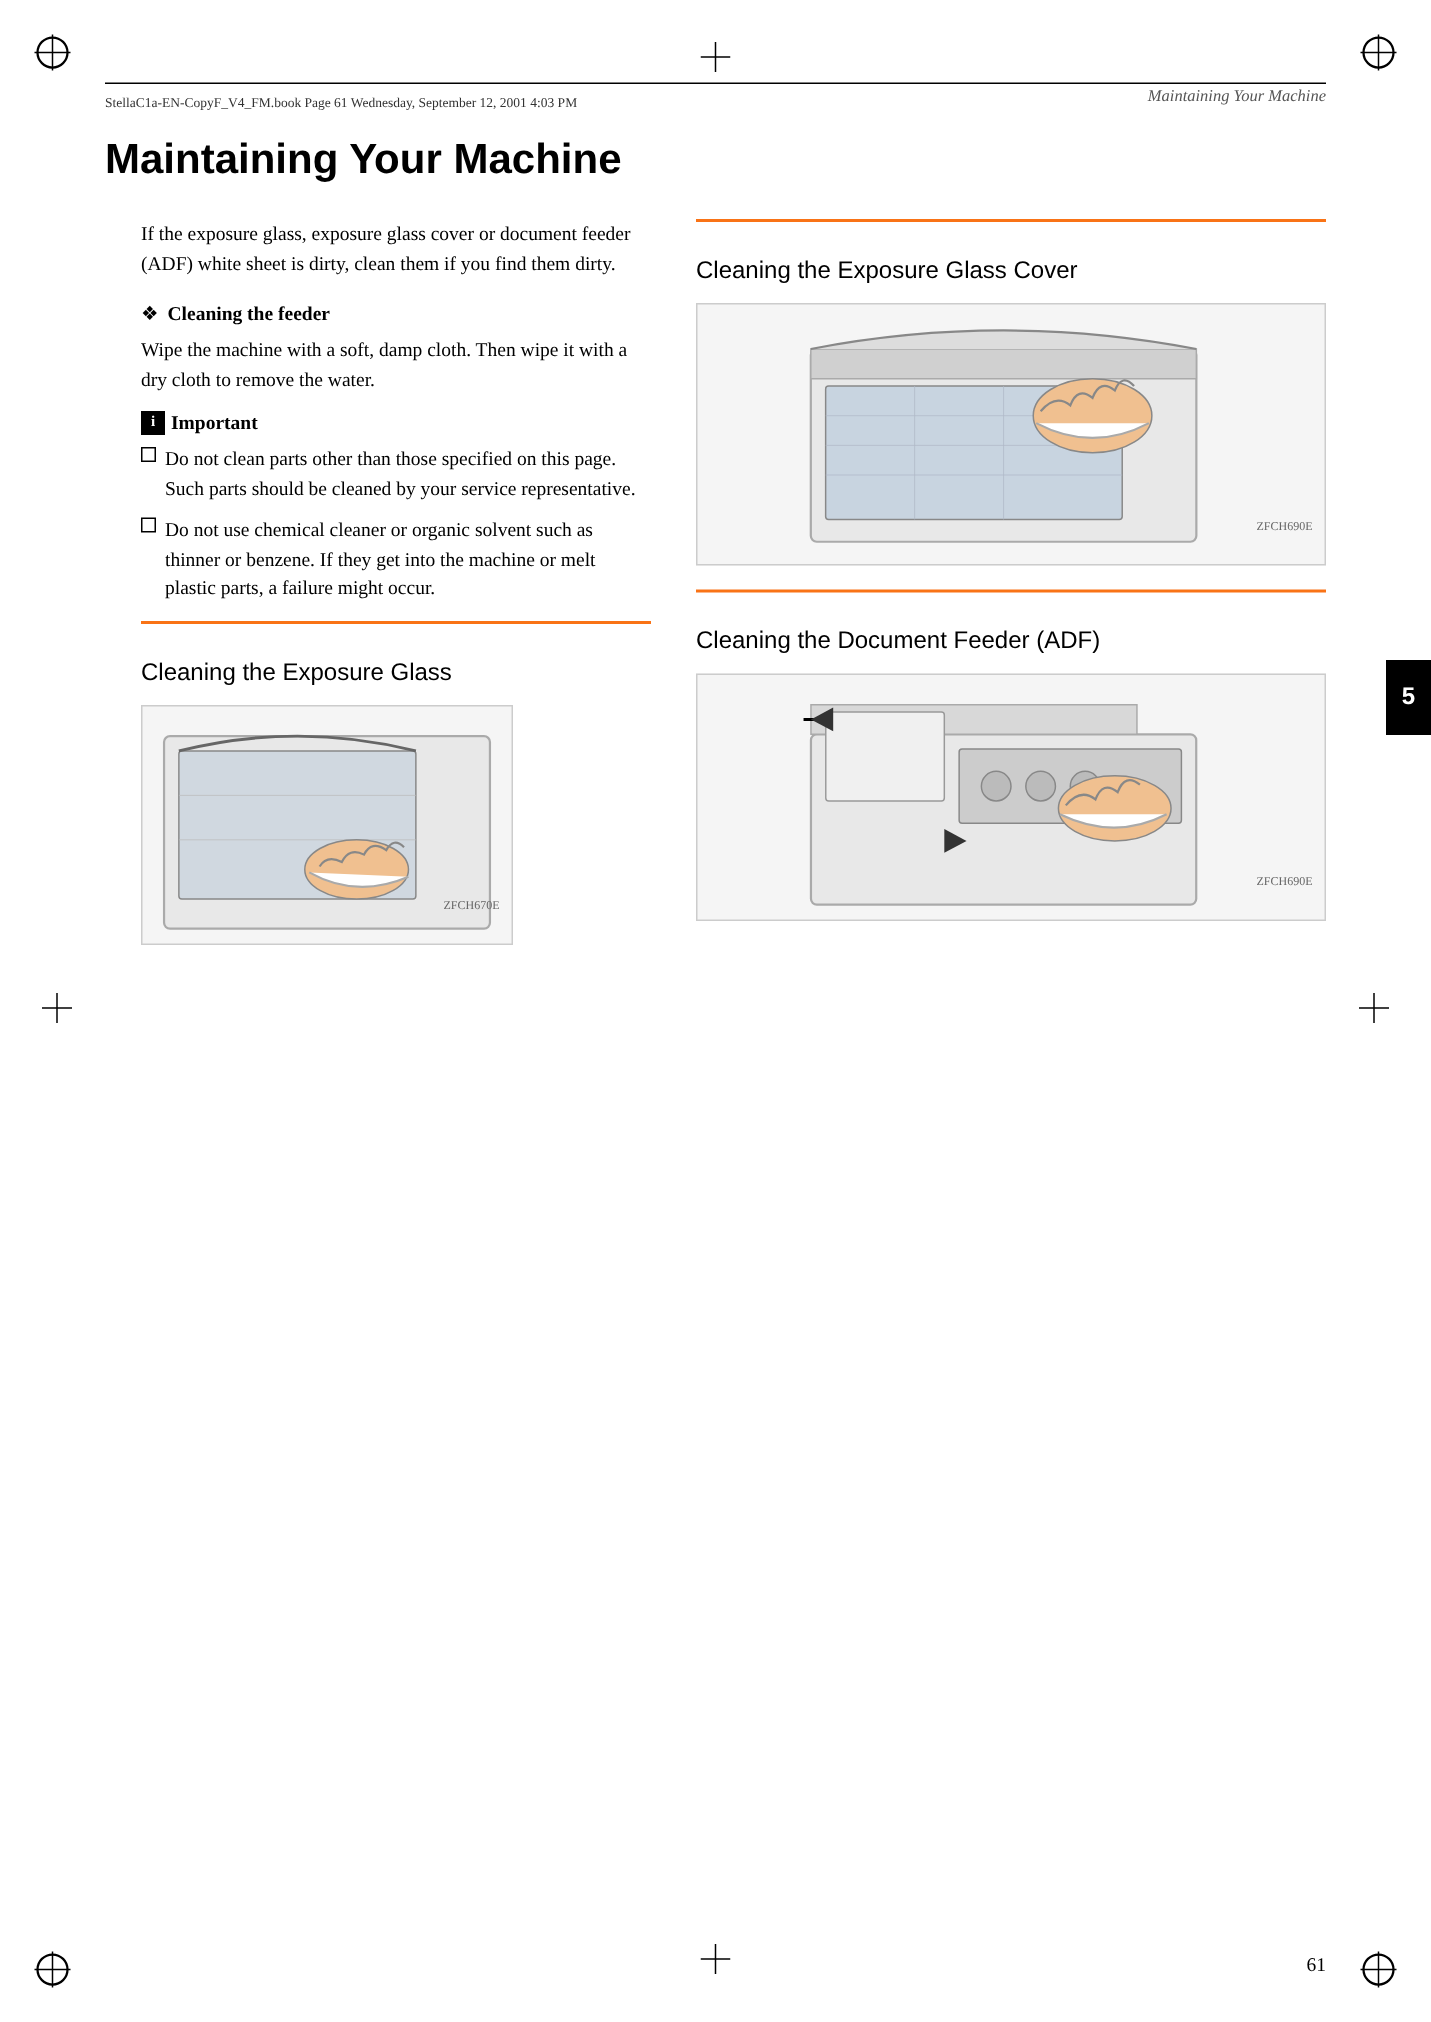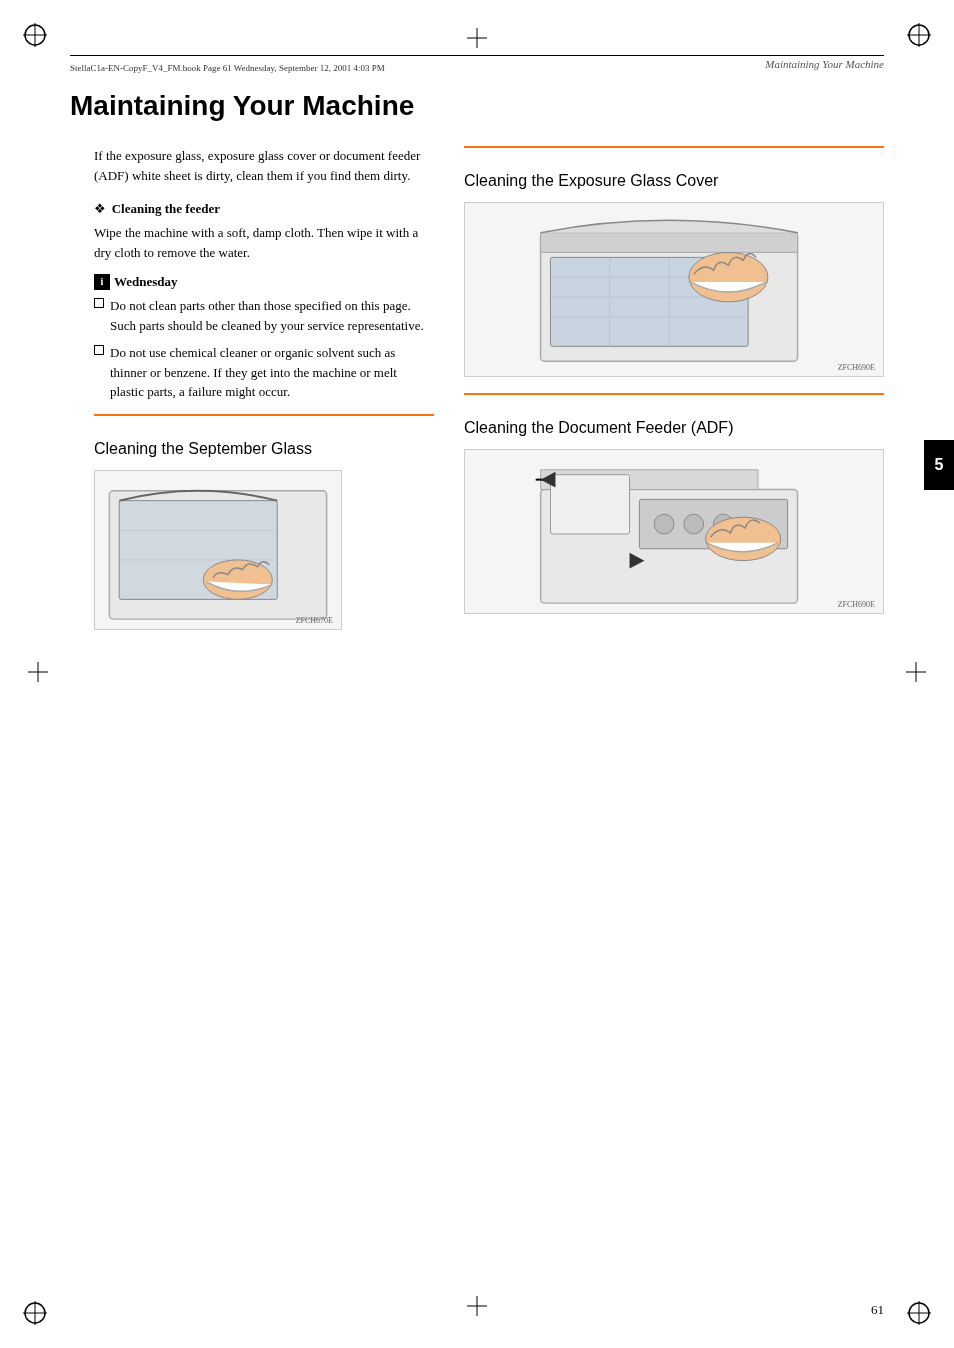--- a/index.html
+++ b/index.html
@@ -197,21 +197,21 @@
       width: 100%;
       height: 165px;
     }
 
     .img-caption {
       font-size: 8px;
       color: #666;
       text-align: right;
       padding: 2px 4px;
       position: absolute;
-      bottom: 2px;
+      bottom: 19px;
       right: 4px;
     }
 
     
     .page-number {
       position: absolute;
       bottom: 30px;
       right: 70px;
       font-size: 13px;
     }
@@ -325,33 +325,33 @@
 
         <div class="section-heading-diamond">
           <span class="diamond-icon">❖</span>
           <span class="section-heading-text">Cleaning the feeder</span>
         </div>
         <p class="body-text">Wipe the machine with a soft, damp cloth. Then wipe it with a dry cloth to remove the water.</p>
 
         <div class="important-block">
           <div class="important-label">
             <span class="important-icon">i</span>
-            <strong>Wednesday</strong>
+            <strong>Important</strong>
           </div>
           <div class="bullet-item">
             <div class="bullet-checkbox"></div>
             <span>Do not clean parts other than those specified on this page. Such parts should be cleaned by your service representative.</span>
           </div>
           <div class="bullet-item">
             <div class="bullet-checkbox"></div>
             <span>Do not use chemical cleaner or organic solvent such as thinner or benzene. If they get into the machine or melt plastic parts, a failure might occur.</span>
           </div>
         </div>
 
-        <div class="section-title">Cleaning the September Glass</div>
+        <div class="section-title">Cleaning the Exposure Glass</div>
 
         <div class="illustration illustration-left">
           <svg class="illus-svg" viewBox="0 0 240 160" xmlns="http://www.w3.org/2000/svg">
 
             <rect x="10" y="20" width="220" height="130" rx="4" fill="#e8e8e8" stroke="#aaa" stroke-width="1.5"></rect>
 
             <rect x="20" y="30" width="160" height="100" rx="2" fill="#d0d8e0" stroke="#888" stroke-width="1"></rect>
 
             <line x1="20" y1="60" x2="180" y2="60" stroke="#bbb" stroke-width="0.5"></line>
             <line x1="20" y1="90" x2="180" y2="90" stroke="#bbb" stroke-width="0.5"></line>

